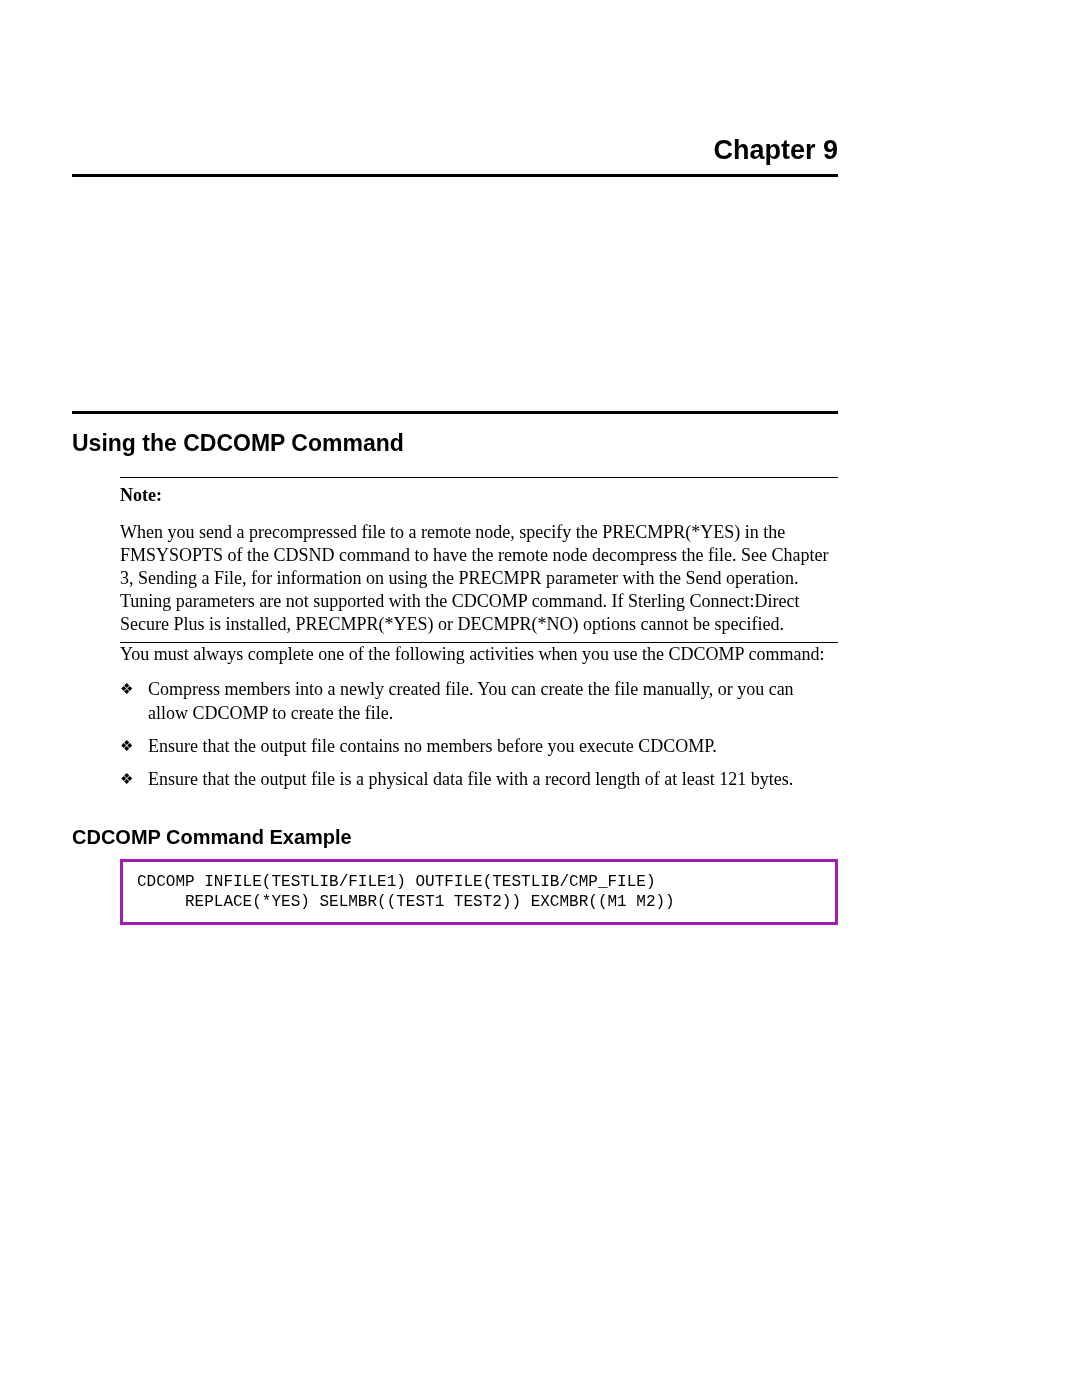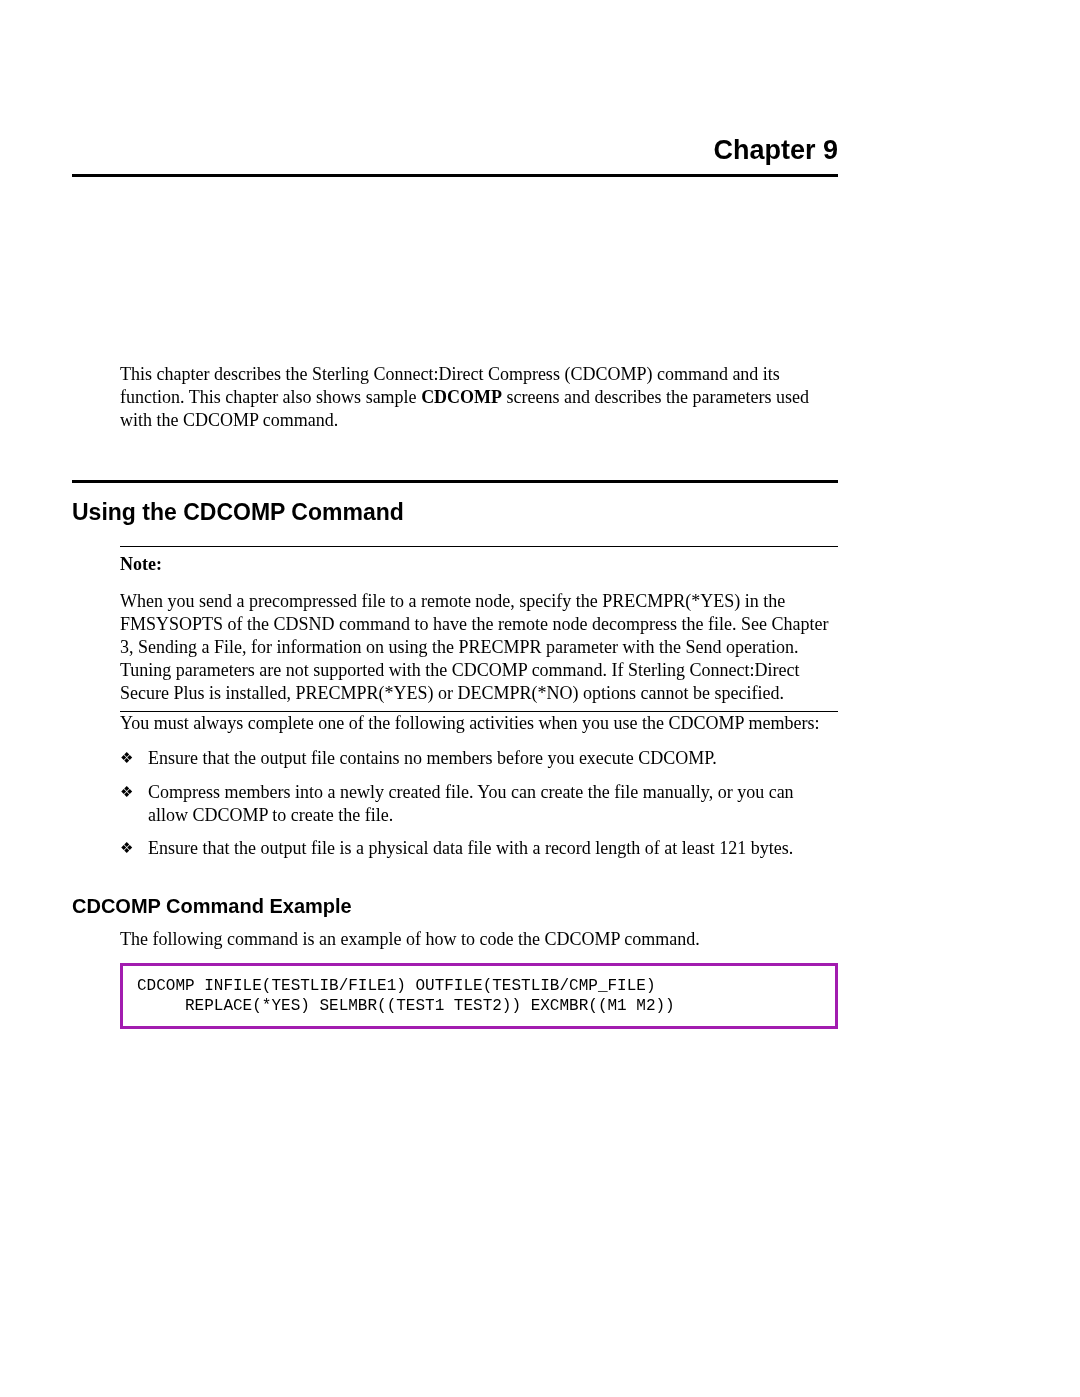--- a/index.html
+++ b/index.html
@@ -119,41 +119,37 @@
 </head>
 <body>
 
 <div class="page">
 
   <div class="chapter-num">Chapter 9</div>
   <hr class="rule-hvy">
 
   <div class="intro-gap"></div>
 
-  <p class="body-para indent">
-    <span>This chapter describes the Sterling Connect:Direct Compress (CDCOMP) command and its function. This chapter also shows sample </span><span class="bold">CDCOMP</span><span> screens and describes the parameters used with the CDCOMP command.</span>
-  </p>
 
   <div class="sec-block">
     <hr class="sec-rule">
     <h2 class="sec-h1">Using the CDCOMP Command</h2>
 
     <div class="note-wrap">
       <div class="note-row">
         <div class="note-label">Note:</div>
         <div>When you send a precompressed file to a remote node, specify the PRECMPR(*YES) in the FMSYSOPTS of the CDSND command to have the remote node decompress the file. See Chapter 3, Sending a File, for information on using the PRECMPR parameter with the Send operation. Tuning parameters are not supported with the CDCOMP command. If Sterling Connect:Direct Secure Plus is installed, PRECMPR(*YES) or DECMPR(*NO) options cannot be specified.</div>
       </div>
     </div>
 
-    <p class="body-para indent">You must always complete one of the following activities when you use the CDCOMP members:</p>
+    <p class="body-para indent">You must always complete one of the following activities when you use the CDCOMP command:</p>
     <ul class="bullets">
+      <li>Compress members into a newly created file. You can create the file manually, or you can allow CDCOMP to create the file.</li>
       <li>Ensure that the output file contains no members before you execute CDCOMP.</li>
-      <li>Compress members into a newly created file. You can create the file manually, or you can allow CDCOMP to create the file.</li>
       <li>Ensure that the output file is a physical data file with a record length of at least 121 bytes.</li>
     </ul>
 
     <h3 class="sub-h">CDCOMP Command Example</h3>
-    <p class="body-para indent">The following command is an example of how to code the CDCOMP command.</p>
     <div class="code-box">CDCOMP INFILE(TESTLIB/FILE1) OUTFILE(TESTLIB/CMP_FILE)
      REPLACE(*YES) SELMBR((TEST1 TEST2)) EXCMBR((M1 M2))</div>
   </div>
 
 </div>
 
 </body></html>

